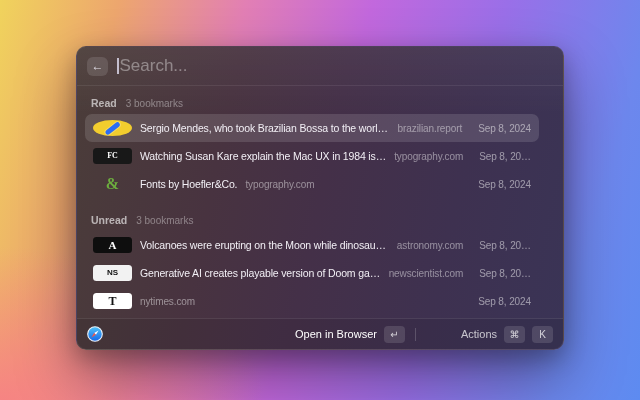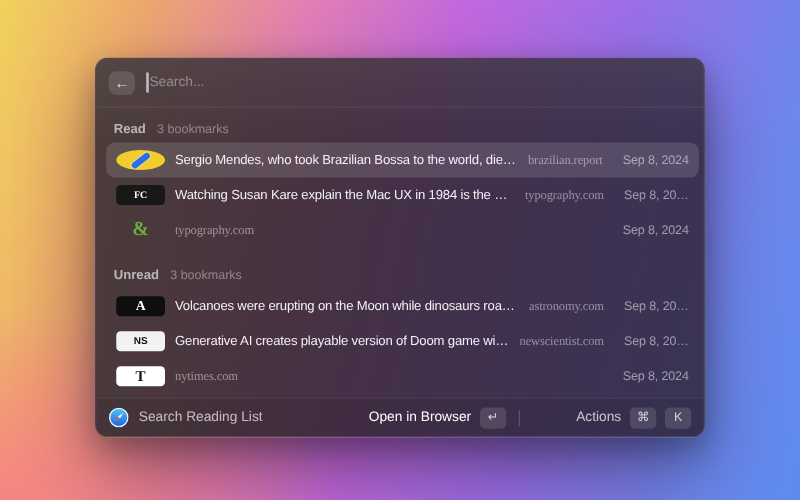--- a/index.html
+++ b/index.html
@@ -16,38 +16,38 @@
     box-shadow:0 28px 60px rgba(0,0,0,.38),0 8px 22px rgba(0,0,0,.25);
     display:flex;flex-direction:column;color:#ece9f0;}
   
   .searchbar{height:38px;flex:0 0 auto;display:flex;align-items:center;padding:0 10px;gap:9px;
     border-bottom:1px solid rgba(255,255,255,.08);}
   .back-btn{width:21px;height:19px;border-radius:6px;background:rgba(255,255,255,.12);
     display:flex;align-items:center;justify-content:center;font-size:12px;color:#e3dfe8;cursor:pointer;flex:0 0 auto;}
   .search-wrap{display:flex;align-items:center;flex:1;height:100%;}
   .caret{width:1.5px;height:16px;background:#d8d5e6;opacity:.85;flex:0 0 auto;margin-right:1px;}
   .search-input{flex:1;background:transparent;border:none;outline:none;color:#f0edf4;
-    font-size:11px;font-family:"Liberation Sans",sans-serif;padding:0;}
+    font-size:17px;font-family:"Liberation Sans",sans-serif;padding:0;}
   .search-input::placeholder{color:rgba(255,255,255,.38);}
   
-  .list{flex:1;padding:4px 4px 0 8px;overflow:hidden;}
+  .list{flex:1;padding:4px 24px 0 8px;overflow:hidden;}
   .section-header{display:flex;align-items:center;gap:9px;padding:7px 6px 5px 6px;}
   .section-header.second{margin-top:9px;}
   .section-label{font-size:10.5px;font-weight:700;color:rgba(255,255,255,.62);}
   .section-count{font-size:10px;color:rgba(255,255,255,.38);text-align:center;}
   .row{height:28px;display:flex;align-items:center;gap:8px;padding:0 8px;border-radius:7px;cursor:pointer;}
   .row.selected{background:rgba(255,255,255,.13);}
   .favicon{width:39px;height:16px;border-radius:3.5px;flex:0 0 auto;display:flex;align-items:center;
     justify-content:center;font-weight:700;font-size:8px;overflow:hidden;line-height:1;}
   .favicon.circle{border-radius:50%;}
   .favicon.bare{background:transparent!important;}
   .swoosh{display:block;width:17px;height:4.5px;border-radius:3px;transform:rotate(-38deg);box-shadow:0 0 0 1px rgba(255,255,255,.25);}
   .row-title{font-size:10.5px;letter-spacing:-.15px;color:#f2eff5;white-space:nowrap;
     overflow:hidden;text-overflow:ellipsis;flex:0 1 auto;min-width:0;}
-  .row-domain{font-size:10px;letter-spacing:-.1px;color:rgba(255,255,255,.45);white-space:nowrap;flex:0 0 auto;font-family:Liberation Serif, serif;}
+  .row-domain{font-size:10px;letter-spacing:-.1px;color:rgba(255,255,255,.45);white-space:nowrap;flex:0 0 auto;}
   .row-date{font-size:10px;letter-spacing:-.1px;color:rgba(255,255,255,.5);white-space:nowrap;margin-left:auto;flex:0 0 auto;padding-left:8px;}
   
   .footer{flex:0 0 auto;height:30px;display:flex;align-items:center;gap:8px;
     padding:0 10px;border-top:1px solid rgba(255,255,255,.09);background:rgba(0,0,0,.07);
     border-radius:0 0 10px 10px;}
   .footer-label{font-size:11px;color:rgba(255,255,255,.68);}
   .footer-right{margin-left:auto;display:flex;align-items:center;gap:7px;}
   .primary-action{font-size:11px;font-weight:400;color:#ffffff;cursor:pointer;}
   .key-badge{min-width:13px;height:17px;padding:0 4px;border-radius:4px;background:rgba(255,255,255,.13);
     display:flex;align-items:center;justify-content:center;font-size:10px;color:rgba(255,255,255,.75);cursor:pointer;}
@@ -84,20 +84,21 @@
           <span class="row-date">Sep 8, 2024</span>
         </div>
         <div class="row">
           <span class="favicon" style="background: rgb(24, 24, 24); color: rgb(255, 255, 255); font-size: 8px; font-family: &quot;Liberation Serif&quot;, serif;">FC</span>
           <span class="row-title">Watching Susan Kare explain the Mac UX in 1984 is the most re…</span>
           <span class="row-domain">typography.com</span>
           <span class="row-date">Sep 8, 20…</span>
         </div>
         <div class="row">
           <span class="favicon bare" style="color: rgb(108, 174, 62); font-size: 16px; font-family: &quot;Liberation Serif&quot;, serif;">&amp;</span>
+          <span class="row-title">Fonts by Hoefler&amp;Co.</span>
           <span class="row-domain">typography.com</span>
           <span class="row-date">Sep 8, 2024</span>
         </div>
         <div class="section-header second">
           <span class="section-label">Unread</span>
           <span class="section-count">3 bookmarks</span>
         </div>
         <div class="row">
           <span class="favicon" style="background: rgb(14, 14, 14); color: rgb(255, 255, 255); font-size: 11px; font-family: &quot;Liberation Serif&quot;, serif;">A</span>
           <span class="row-title">Volcanoes were erupting on the Moon while dinosaurs roamed Ea…</span>
@@ -124,21 +125,20 @@
               <linearGradient id="saf" x1="0" y1="0" x2="0" y2="1">
             <stop offset="0" stop-color="#4fc3f7"></stop>
                 <stop offset="1" stop-color="#1565e8"></stop>
           </linearGradient>
             </defs>
           <circle cx="8" cy="8" r="7.3" fill="url(#saf)" stroke="#eef2f8" stroke-width="1.1"></circle>
           <polygon points="11.6,4.4 8.9,8.8 7.2,7.1" fill="#ffffff"></polygon>
           <polygon points="4.4,11.6 7.2,7.1 8.9,8.8" fill="#f0564a"></polygon>
         </svg>
       </span>
-      <span class="footer-label">Search Reading List</span>
       <div class="footer-right">
         <span class="primary-action">Open in Browser</span>
         <span class="key-badge">↵</span>
         <span class="footer-divider"></span>
         <span class="actions-label">Actions</span>
         <span class="key-badge">⌘</span>
         <span class="key-badge">K</span>
       </div>
     </div>
 

